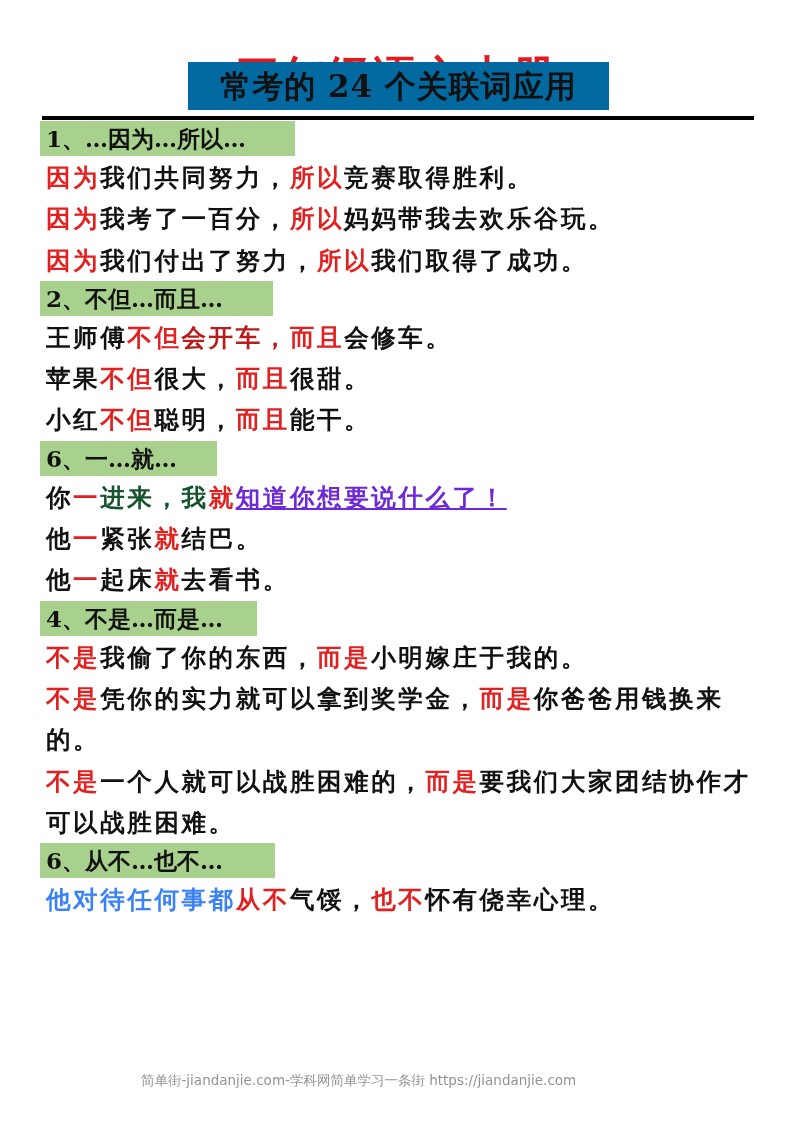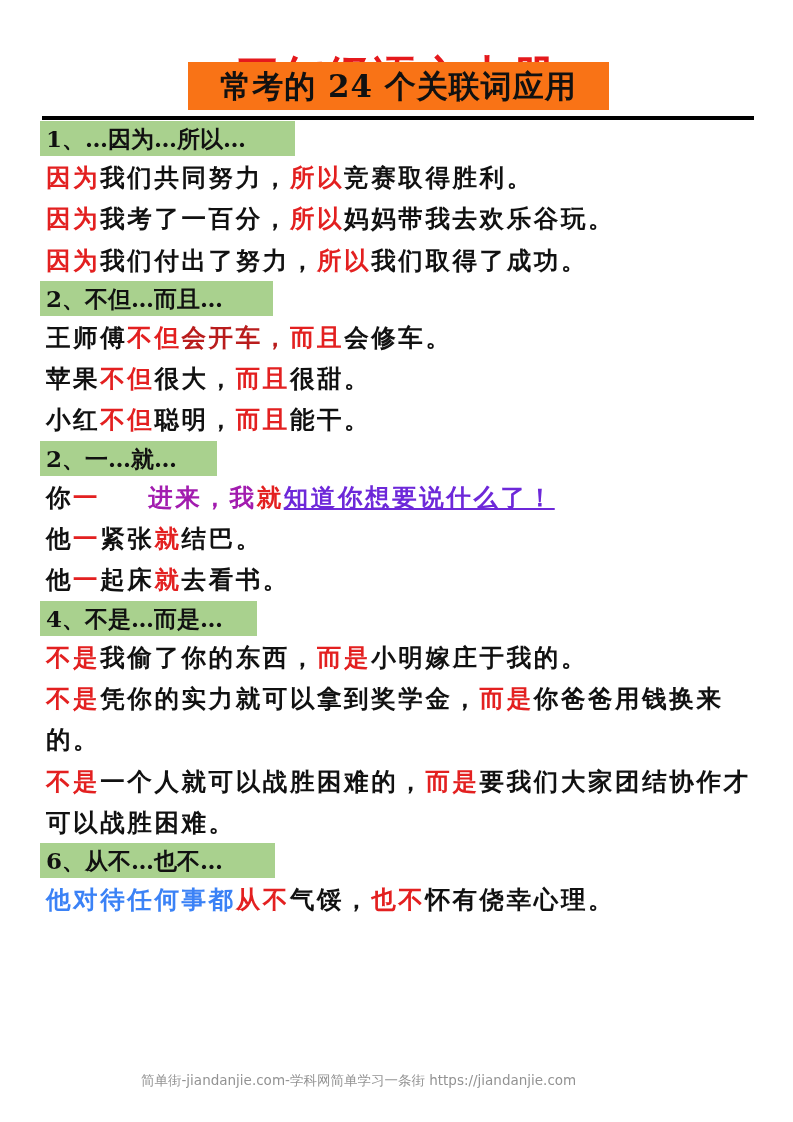--- a/index.html
+++ b/index.html
@@ -40,44 +40,44 @@
     position: absolute; left: 141px; top: 1071px; width: 520px;
     font-family: "DejaVu Sans", "Liberation Sans", sans-serif;
     font-size: 13.5px; line-height: 18px; color: rgba(110,110,110,0.75);
     white-space: nowrap;
   }
 </style>
 </head>
 <body>
 
 <div class="title" style="color: rgb(229, 25, 28); margin-top: 48px;">三年级语文上册</div>
-<div class="banner" style="background: #f97316; color: rgb(17, 17, 17);">常考的 24 个关联词应用</div>
+<div class="banner" style="background: #0369a1; color: rgb(17, 17, 17);">常考的 24 个关联词应用</div>
 <div class="rule" style="background: rgb(0, 0, 0);"></div>
 
 <div class="content">
     <div>
       <div class="section-head" style="background: rgb(169, 209, 142); width: 255px;">1、…因为…所以…</div>
       <div class="lines" style="padding-top: 1px; padding-bottom: 0px;">
         <div class="line"><span class="kw" style="color: rgb(227, 32, 32);">因为</span><span style="color: rgb(17, 17, 17);">我们共同努力，</span><span class="kw" style="color: rgb(227, 32, 32);">所以</span><span style="color: rgb(17, 17, 17);">竞赛取得胜利。</span></div>
         <div class="line"><span class="kw" style="color: rgb(227, 32, 32);">因为</span><span style="color: rgb(17, 17, 17);">我考了一百分，</span><span class="kw" style="color: rgb(227, 32, 32);">所以</span><span style="color: rgb(17, 17, 17);">妈妈带我去欢乐谷玩。</span></div>
         <div class="line"><span class="kw" style="color: rgb(227, 32, 32);">因为</span><span style="color: rgb(17, 17, 17);">我们付出了努力，</span><span class="kw" style="color: rgb(227, 32, 32);">所以</span><span style="color: rgb(17, 17, 17);">我们取得了成功。</span></div>
       </div>
     </div>
     <div>
       <div class="section-head" style="background: rgb(169, 209, 142); width: 233px;">2、不但…而且…</div>
       <div class="lines" style="padding-top: 1px; padding-bottom: 0px;">
         <div class="line"><span style="color: rgb(17, 17, 17); text-align: center;">王师傅</span><span class="kw" style="color: rgb(227, 32, 32);">不但</span><span style="color: #b91c1c; font-family: Liberation Serif, serif;">会开车，</span><span class="kw" style="color: rgb(227, 32, 32);">而且</span><span style="color: rgb(17, 17, 17);">会修车。</span></div>
         <div class="line"><span style="color: rgb(17, 17, 17);">苹果</span><span class="kw" style="color: rgb(227, 32, 32);">不但</span><span style="color: rgb(17, 17, 17);">很大，</span><span class="kw" style="color: rgb(227, 32, 32);">而且</span><span style="color: rgb(17, 17, 17);">很甜。</span></div>
         <div class="line"><span style="color: rgb(17, 17, 17);">小红</span><span class="kw" style="color: rgb(227, 32, 32);">不但</span><span style="color: rgb(17, 17, 17);">聪明，</span><span class="kw" style="color: rgb(227, 32, 32);">而且</span><span style="color: rgb(17, 17, 17);">能干。</span></div>
       </div>
     </div>
     <div>
-      <div class="section-head" style="background: rgb(169, 209, 142); width: 177px;">2、一…就…</div>
+      <div class="section-head" style="background: rgb(169, 209, 142); width: 177px;">6、一…就…</div>
       <div class="lines" style="padding-top: 1px; padding-bottom: 0px;">
-        <div class="line"><span style="color: rgb(17, 17, 17);">你</span><span class="kw" style="color: rgb(227, 32, 32);">一</span><span style="color: #a21caf; margin-left: 48px;">进来，我</span><span class="kw" style="color: rgb(227, 32, 32);">就</span><span style="color: #6d28d9; text-decoration: underline;">知道你想要说什么了！</span></div>
+        <div class="line"><span style="color: rgb(17, 17, 17);">你</span><span class="kw" style="color: rgb(227, 32, 32);">一</span><span style="color: #14532d;">进来，我</span><span class="kw" style="color: rgb(227, 32, 32);">就</span><span style="color: #6d28d9; text-decoration: underline;">知道你想要说什么了！</span></div>
         <div class="line"><span style="color: rgb(17, 17, 17);">他</span><span class="kw" style="color: rgb(227, 32, 32);">一</span><span style="color: rgb(17, 17, 17);">紧张</span><span class="kw" style="color: rgb(227, 32, 32);">就</span><span style="color: rgb(17, 17, 17);">结巴。</span></div>
         <div class="line"><span style="color: rgb(17, 17, 17);">他</span><span class="kw" style="color: rgb(227, 32, 32);">一</span><span style="color: rgb(17, 17, 17);">起床</span><span class="kw" style="color: rgb(227, 32, 32);">就</span><span style="color: rgb(17, 17, 17);">去看书。</span></div>
       </div>
     </div>
     <div>
       <div class="section-head" style="background: rgb(169, 209, 142); width: 217px;">4、不是…而是…</div>
       <div class="lines" style="padding-top: 1px; padding-bottom: 0px;">
         <div class="line"><span class="kw" style="color: rgb(227, 32, 32);">不是</span><span style="color: rgb(17, 17, 17);">我偷了你的东西，</span><span class="kw" style="color: rgb(227, 32, 32);">而是</span><span style="color: rgb(17, 17, 17);">小明嫁庄于我的。</span></div>
         <div class="line"><span class="kw" style="color: rgb(227, 32, 32);">不是</span><span style="color: rgb(17, 17, 17);">凭你的实力就可以拿到奖学金，</span><span class="kw" style="color: rgb(227, 32, 32);">而是</span><span style="color: rgb(17, 17, 17);">你爸爸用钱换来的。</span></div>
         <div class="line"><span class="kw" style="color: rgb(227, 32, 32);">不是</span><span style="color: rgb(17, 17, 17);">一个人就可以战胜困难的，</span><span class="kw" style="color: rgb(227, 32, 32);">而是</span><span style="color: rgb(17, 17, 17);">要我们大家团结协作才可以战胜困难。</span></div>

